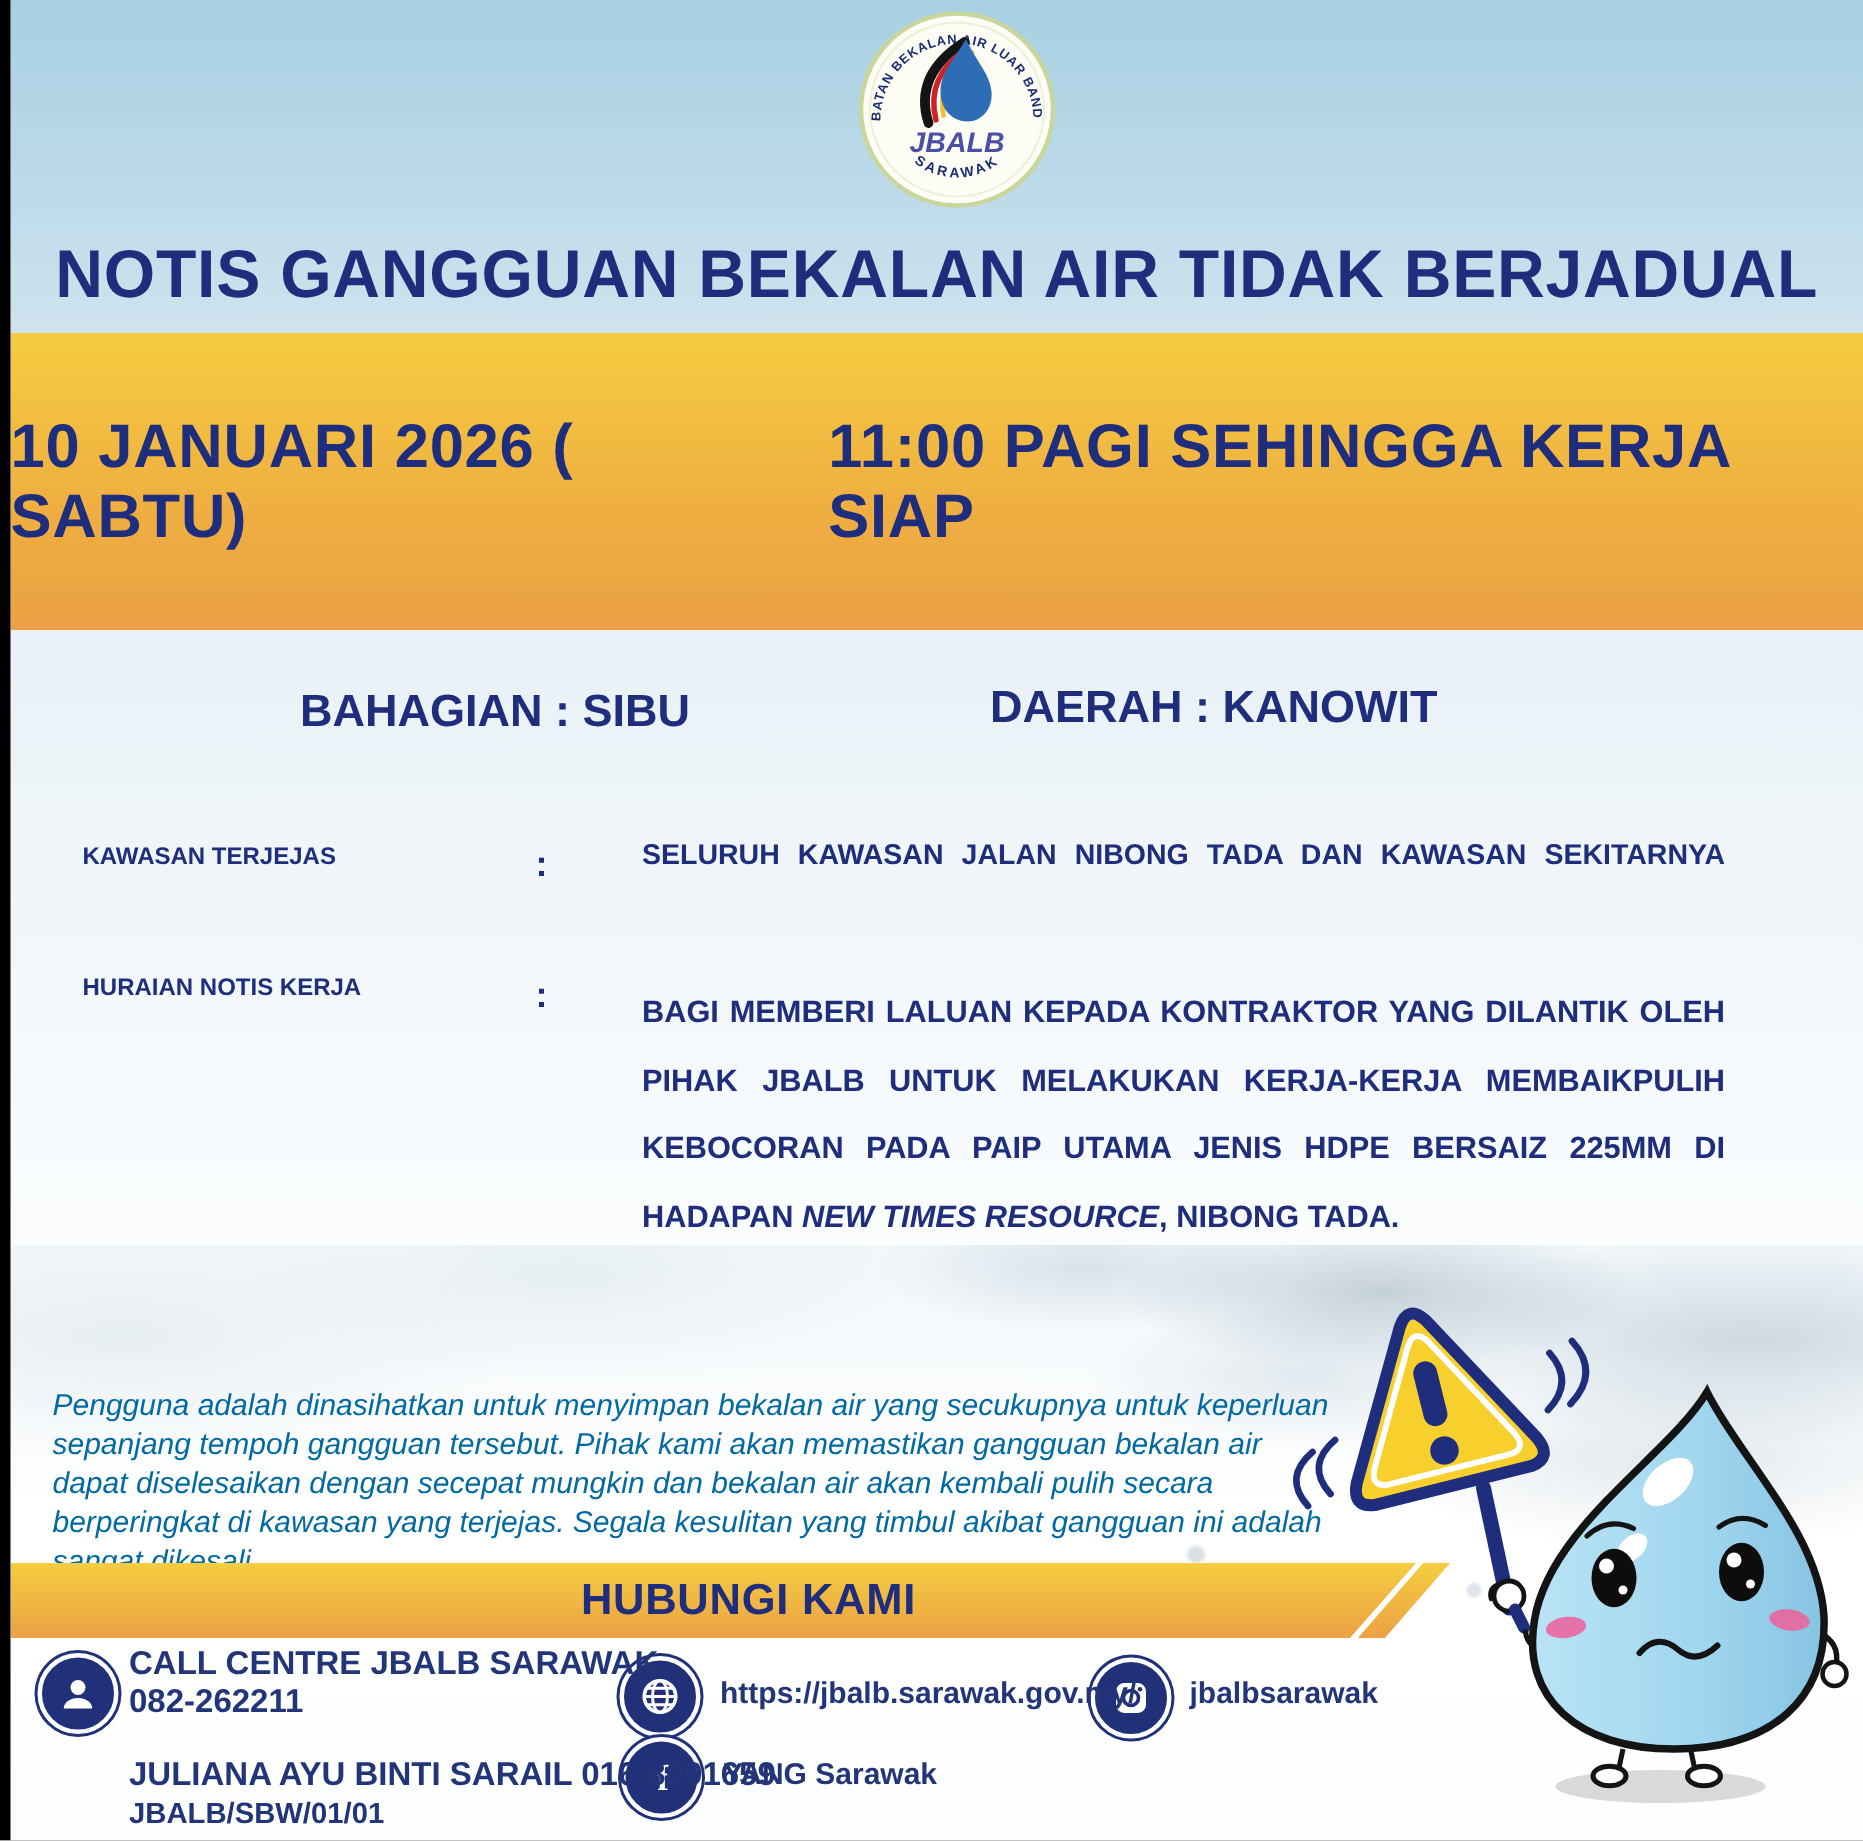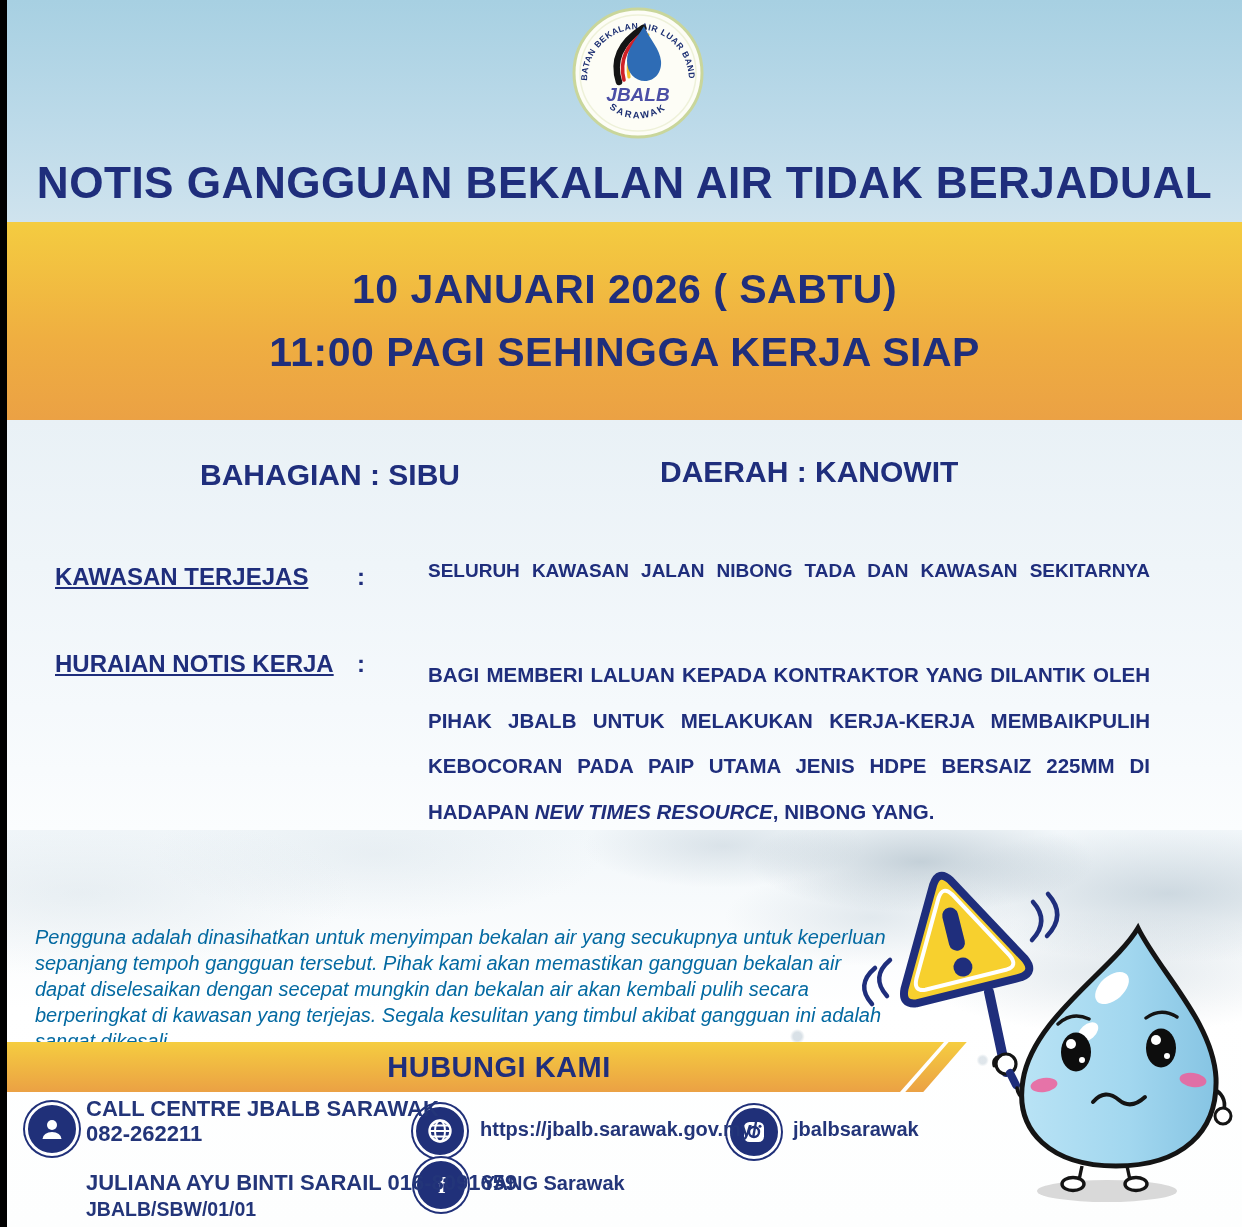--- a/index.html
+++ b/index.html
@@ -14,42 +14,42 @@
   }
   .left-strip{position:absolute;left:0;top:0;width:7px;height:1227px;background:#000;z-index:40;}
   .header{position:absolute;left:7px;top:0;width:1235px;height:222px;
     background:linear-gradient(180deg,#a7d0e2 0%,#bcdae9 55%,#cfe3ee 100%);z-index:1;}
   .logo-svg{position:absolute;left:571px;top:6px;z-index:2;}
   .main-title{position:absolute;left:7px;top:157px;width:1235px;text-align:center;
     font-size:45px;font-weight:bold;letter-spacing:.5px;color:var(--navy);z-index:3;
     transform:scaleX(.98);transform-origin:center;}
   .date-band{position:absolute;left:7px;top:222px;width:1235px;height:198px;z-index:1;
     background:linear-gradient(180deg,#f4cc40 0%,#efae41 60%,#eba144 100%);
-    display:flex;flex-direction:column;justify-content:center;align-items:center;gap:16px;}
+    display:flex;justify-content:center;align-items:center;gap:16px;}
   .date-line{font-size:41px;font-weight:bold;color:var(--navy);letter-spacing:.5px;}
   .content-bg{position:absolute;left:7px;top:420px;width:1235px;height:412px;z-index:1;
     background:linear-gradient(180deg,#e9f1f6 0%,#f5f9fc 70%,#fbfdfe 100%);}
   .splash{position:absolute;left:7px;top:830px;width:1235px;height:397px;z-index:2;
     background:
       radial-gradient(240px 70px at 74% 8%,  rgba(148,168,182,.50), rgba(148,168,182,0) 72%),
       radial-gradient(330px 95px at 94% 16%, rgba(160,180,194,.48), rgba(160,180,194,0) 72%),
       radial-gradient(200px 60px at 58% 4%,  rgba(176,192,204,.38), rgba(176,192,204,0) 70%),
       radial-gradient(280px 85px at 90% 36%, rgba(172,190,202,.32), rgba(172,190,202,0) 72%),
       radial-gradient(210px 70px at 70% 22%, rgba(198,211,220,.45), rgba(198,211,220,0) 70%),
       radial-gradient(12px 12px at 64% 52%,  rgba(185,200,211,.55) 35%, rgba(185,200,211,0) 62%),
       radial-gradient(9px 9px  at 60% 64%,   rgba(185,200,211,.45) 35%, rgba(185,200,211,0) 62%),
       radial-gradient(10px 10px at 79% 58%,  rgba(185,200,211,.45) 35%, rgba(185,200,211,0) 62%),
       radial-gradient(14px 14px at 84% 74%,  rgba(185,200,211,.40) 35%, rgba(185,200,211,0) 62%),
       radial-gradient(360px 110px at 6% 16%, rgba(205,218,226,.35), rgba(205,218,226,0) 75%),
       radial-gradient(300px 90px at 30% 6%,  rgba(205,218,226,.30), rgba(205,218,226,0) 75%),
       linear-gradient(180deg,#f2f7fa 0%,#ffffff 45%,#fdfefe 100%);}
   .row-region{z-index:5;position:absolute;font-size:30px;font-weight:bold;color:var(--navy);}
   .bahagian{left:200px;top:458px;}
   .daerah{left:660px;top:455px;}
-  .field-label{position:absolute;left:55px;font-size:24px;font-weight:bold;color:var(--navy);z-index:5;text-decoration:underline;}
+  .field-label{position:absolute;left:55px;font-size:16px;font-weight:bold;color:var(--navy);z-index:5;}
   .field-colon{position:absolute;left:357px;font-size:24px;font-weight:bold;color:var(--navy);z-index:5;}
   .kawasan-value{position:absolute;left:428px;top:560px;width:722px;z-index:5;
     font-size:19px;font-weight:bold;color:var(--navy);
     text-align:justify;text-align-last:justify;}
   .huraian-para{position:absolute;left:428px;top:652px;width:722px;z-index:5;
     font-size:20.5px;font-weight:bold;color:var(--navy);line-height:45.5px;text-align:justify;}
   .huraian-para .it{font-style:italic;}
   .advisory{position:absolute;left:35px;top:924px;width:856px;z-index:5;
     font-size:20px;font-style:italic;color:#0369a1;line-height:26px;}
   .contact-band{position:absolute;left:7px;top:1042px;width:890px;height:50px;z-index:5;
@@ -116,21 +116,21 @@
 
   <div class="row-region bahagian">BAHAGIAN : SIBU</div>
   <div class="row-region daerah">DAERAH : KANOWIT</div>
 
   <div class="field-label" style="top:563px;">KAWASAN TERJEJAS</div>
   <div class="field-colon" style="top:563px;">:</div>
   <div class="kawasan-value">SELURUH KAWASAN JALAN NIBONG TADA DAN KAWASAN SEKITARNYA</div>
 
   <div class="field-label" style="top:650px;">HURAIAN NOTIS KERJA</div>
   <div class="field-colon" style="top:650px;">:</div>
-  <div class="huraian-para"><span>BAGI MEMBERI LALUAN KEPADA KONTRAKTOR YANG DILANTIK OLEH PIHAK JBALB UNTUK MELAKUKAN KERJA-KERJA MEMBAIKPULIH KEBOCORAN PADA PAIP UTAMA JENIS HDPE BERSAIZ 225MM DI HADAPAN </span><span class="it">NEW TIMES RESOURCE</span><span>, NIBONG YANG.</span></div>
+  <div class="huraian-para"><span>BAGI MEMBERI LALUAN KEPADA KONTRAKTOR YANG DILANTIK OLEH PIHAK JBALB UNTUK MELAKUKAN KERJA-KERJA MEMBAIKPULIH KEBOCORAN PADA PAIP UTAMA JENIS HDPE BERSAIZ 225MM DI HADAPAN </span><span class="it">NEW TIMES RESOURCE</span><span>, NIBONG TADA.</span></div>
 
   <div class="advisory">Pengguna adalah dinasihatkan untuk menyimpan bekalan air yang secukupnya untuk keperluan sepanjang tempoh gangguan tersebut. Pihak kami akan memastikan gangguan bekalan air dapat diselesaikan dengan secepat mungkin dan bekalan air akan kembali pulih secara berperingkat di kawasan yang terjejas. Segala kesulitan yang timbul akibat gangguan ini adalah sangat dikesali.</div>
 
   <div class="contact-band">
     <div class="contact-heading">HUBUNGI KAMI</div>
   </div>
   <div class="stripe stripe1"></div>
   <div class="stripe stripe2"></div>
 
   <div class="cicon icon-person">

